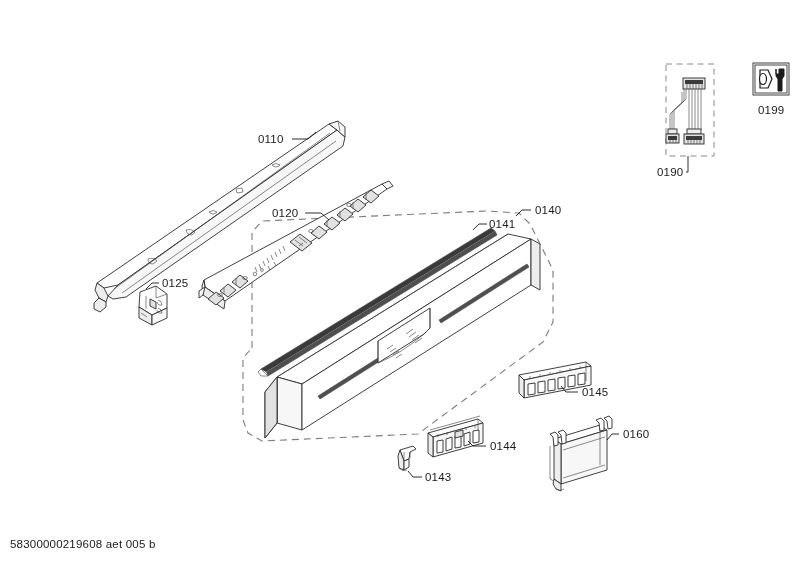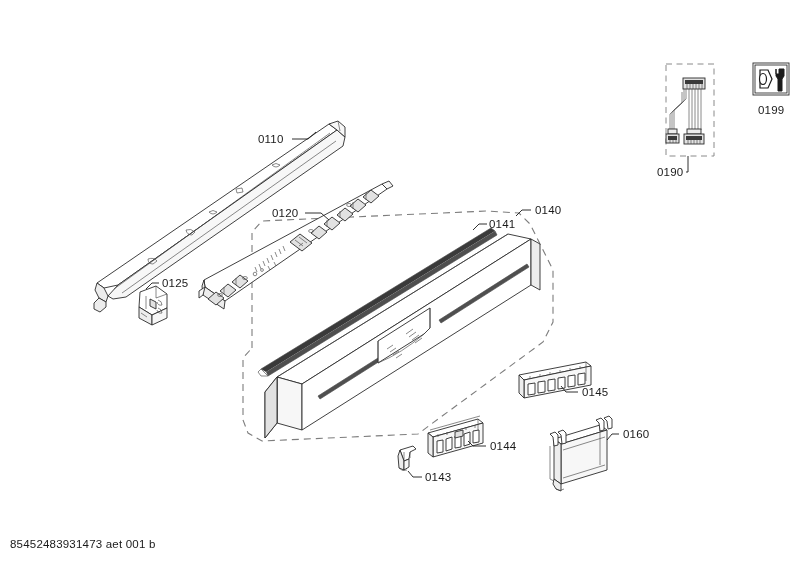--- a/index.html
+++ b/index.html
@@ -369,15 +369,15 @@
                  L 784,69 L 784,76
                  L 782,79
                  L 782,91 L 778,91 L 778,79
                  L 776,76 Z" fill="#1a1a1a" stroke="#1a1a1a" stroke-width="1"></path>
       </g>
       <text class="pn" x="758" y="114">0199</text>
     </g>
 
   </svg>
 
-  <div class="caption">85452483931473 aet 001 b</div>
+  <div class="caption">58300000219608 aet 005 b</div>
 
 </div>
 
 </body></html>

